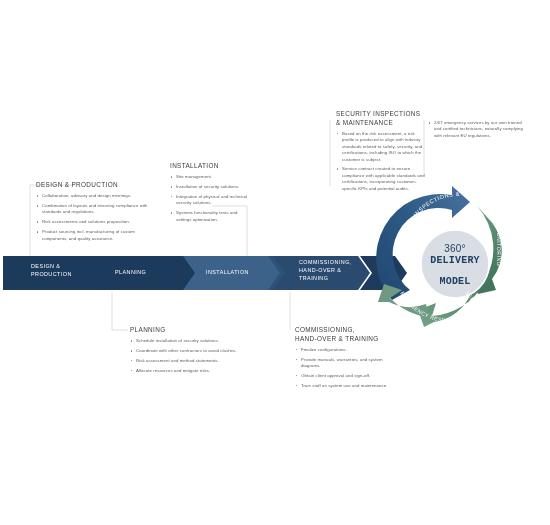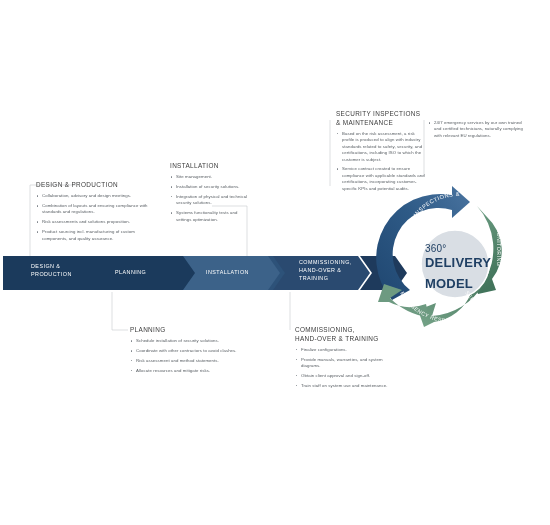--- a/index.html
+++ b/index.html
@@ -30,25 +30,25 @@
   }
   .plain-bullets li { margin-bottom: 0; }
 
   .chev-label {
     position: absolute; color: #ffffff; font-size: 5.4px;
     letter-spacing: .45px; line-height: 1.5; white-space: pre-line;
     font-weight: 400;
   }
 
   .circ-center-text {
-    position: absolute; text-align: left; color: #1f3f63;
+    position: absolute; text-align: center; color: #1f3f63;
     letter-spacing: .2px; line-height: 1.18;
   }
   .cc1 { font-size: 10px; font-weight: 400; }
-  .cc2 { font-size: 13px; font-weight: 700; }
+  .cc2 { font-size: 10px; font-weight: 700; font-family: Liberation Mono, monospace; }
 </style>
 </head>
 <body>
 
 <svg id="canvas" viewBox="0 0 550 525">
   <defs>
     <linearGradient id="barGrad" x1="0" y1="0" x2="1" y2="0">
       <stop offset="0%" stop-color="#1b3a5c"></stop>
       <stop offset="18%" stop-color="#274b70"></stop>
       <stop offset="33%" stop-color="#3a6displaystyle"></stop>

